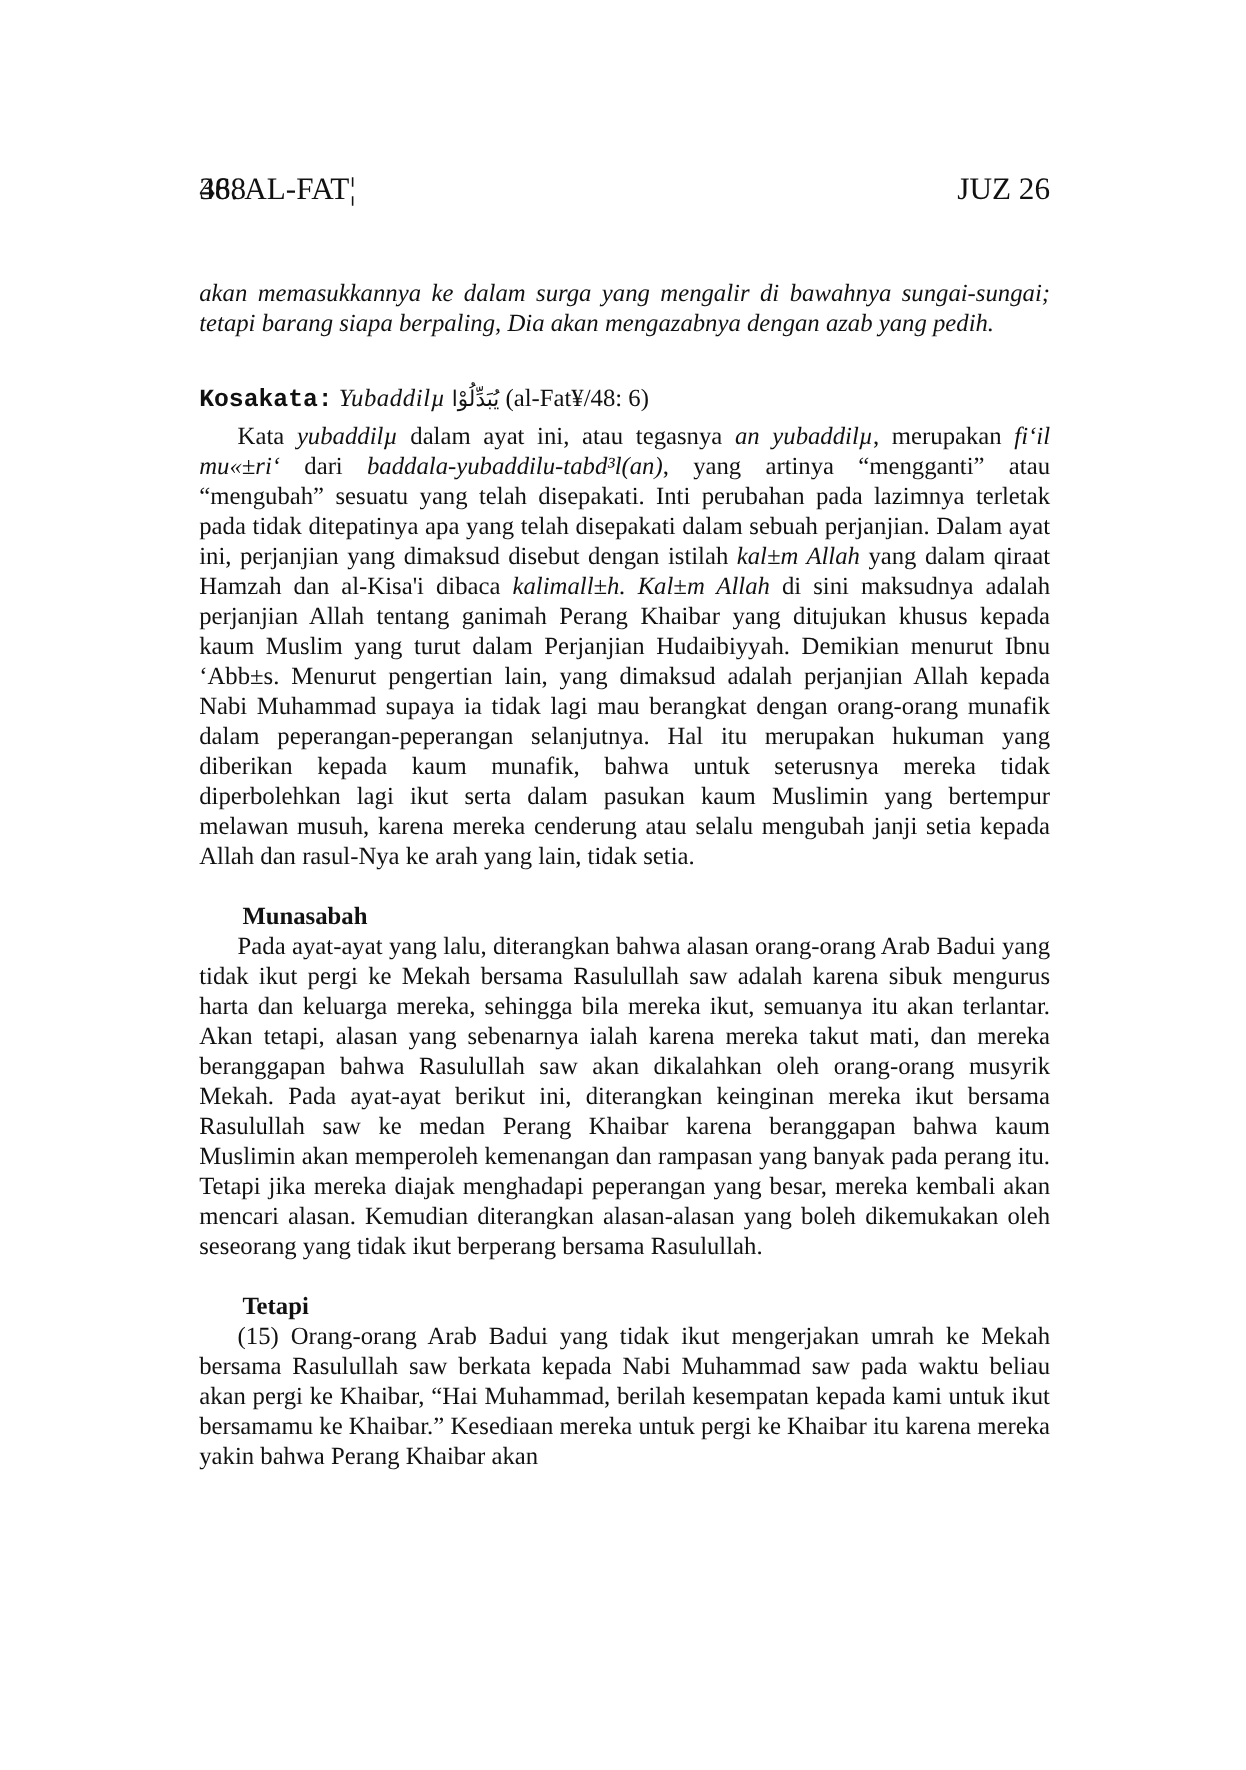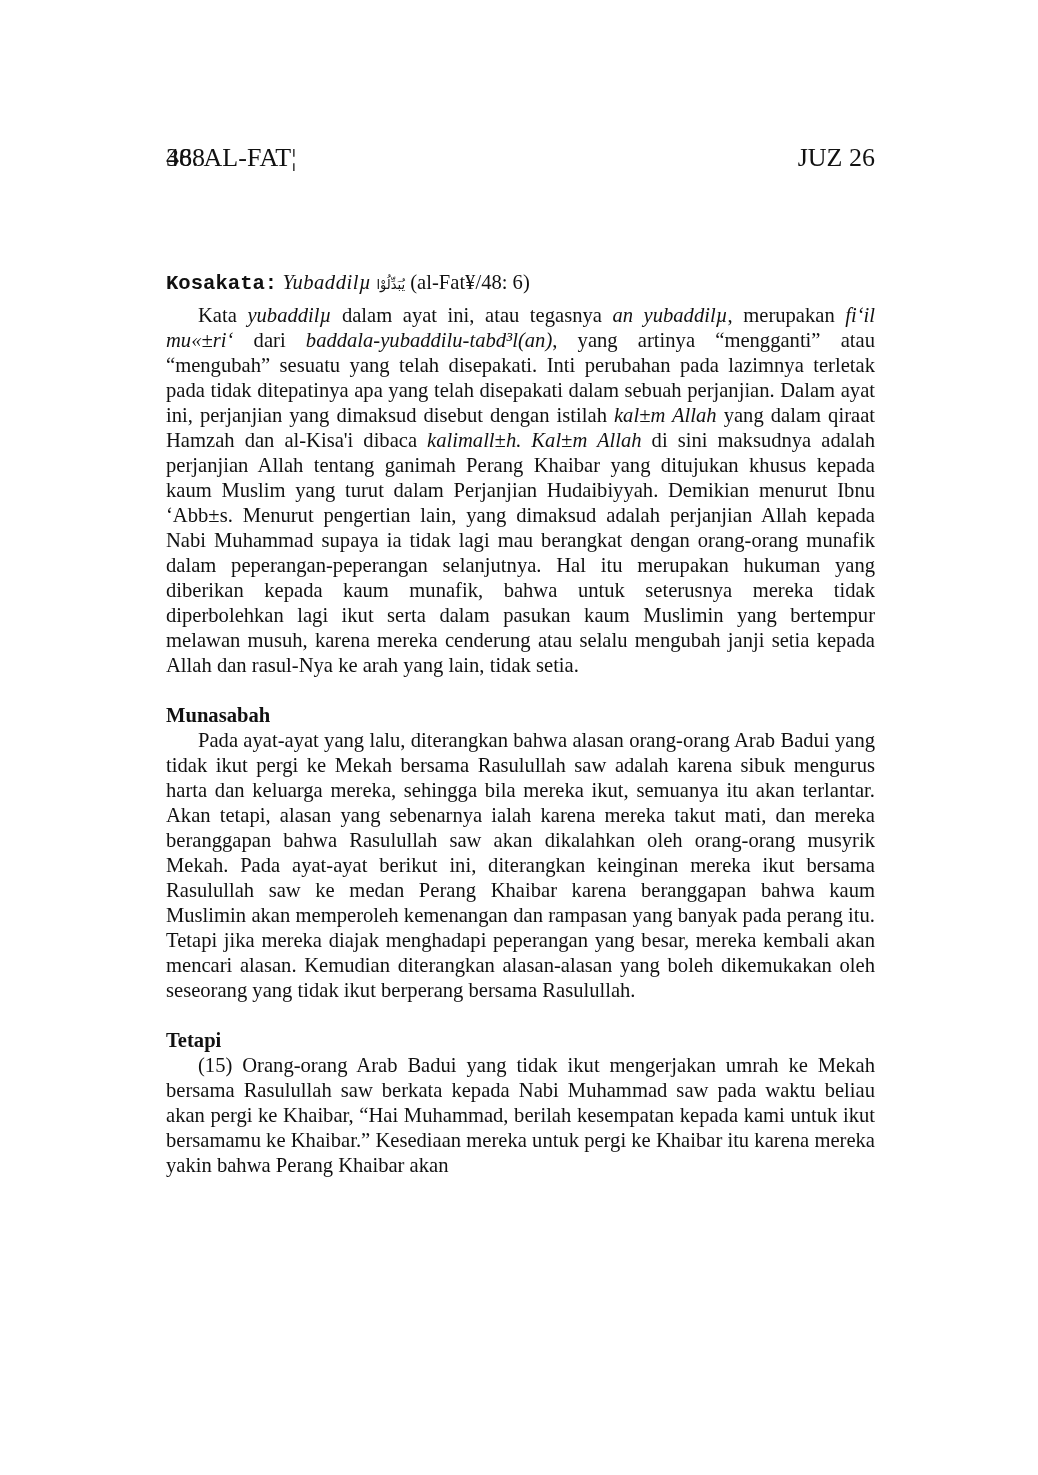--- a/index.html
+++ b/index.html
@@ -18,35 +18,36 @@
 
     .content {
       position: absolute; left: 166px; top: 233px; width: 709px;
       font-size: 20.6px; line-height: 25px; text-align: justify;
     }
     p { margin: 0; }
     .translation { font-style: italic; }
     .kosakata { margin-top: 37px; margin-bottom: 6px; font-size: 20.6px; }
     .kosakata .label { font-weight: bold; font-family: Liberation Mono, monospace; }
     .kosakata .translit { font-style: italic; letter-spacing: 0.5px; }
-    .kosakata .arabic { font-family: "DejaVu Sans", sans-serif; font-size: 13px; }
+    .kosakata .arabic { font-family: "DejaVu Sans", sans-serif; font-size: 18px; }
     .indent { text-indent: 32px; }
-    .section-heading { font-weight: bold; margin-top: 25px; }
+    .section-heading { font-weight: bold; margin-top: 25px; margin-left: 36px; }
     i { font-style: italic; }
   </style>
 </head>
 <body>
 
 <div class="page-header">
   <span class="pnum">368</span>
   <span class="ptitle">48. AL-FAT¦</span>
   <span class="pjuz">JUZ 26</span>
 </div>
 
 <div class="content">
+  <p class="translation">akan memasukkannya ke dalam surga yang mengalir di bawahnya sungai-sungai; tetapi barang siapa berpaling, Dia akan mengazabnya dengan azab yang pedih.</p>
 
   <p class="kosakata">
     <span class="label">Kosakata:</span>
     <span class="translit">Yubaddilµ</span>
     <span class="arabic" dir="rtl">يُبَدِّلُوْا</span>
     <span>(al-Fat¥/48: 6)</span>
   </p>
 
   <p class="indent"><span>Kata </span><i>yubaddilµ</i><span> dalam ayat ini, atau tegasnya </span><i>an yubaddilµ</i><span>, merupakan </span><i>fi‘il mu«±ri‘</i><span> dari </span><i>baddala-yubaddilu-tabd³l(an)</i><span>, yang artinya “mengganti” atau “mengubah” sesuatu yang telah disepakati. Inti perubahan pada lazimnya terletak pada tidak ditepatinya apa yang telah disepakati dalam sebuah perjanjian. Dalam ayat ini, perjanjian yang dimaksud disebut dengan istilah </span><i>kal±m Allah</i><span> yang dalam qiraat Hamzah dan al-Kisa'i dibaca </span><i>kalimall±h. Kal±m Allah</i><span> di sini maksudnya adalah perjanjian Allah tentang ganimah Perang Khaibar yang ditujukan khusus kepada kaum Muslim yang turut dalam Perjanjian Hudaibiyyah. Demikian menurut Ibnu ‘Abb±s. Menurut pengertian lain, yang dimaksud adalah perjanjian Allah kepada Nabi Muhammad supaya ia tidak lagi mau berangkat dengan orang-orang munafik dalam peperangan-peperangan selanjutnya. Hal itu merupakan hukuman yang diberikan kepada kaum munafik, bahwa untuk seterusnya mereka tidak diperbolehkan lagi ikut serta dalam pasukan kaum Muslimin yang bertempur melawan musuh, karena mereka cenderung atau selalu mengubah janji setia kepada Allah dan rasul-Nya ke arah yang lain, tidak setia.</span></p>
 

